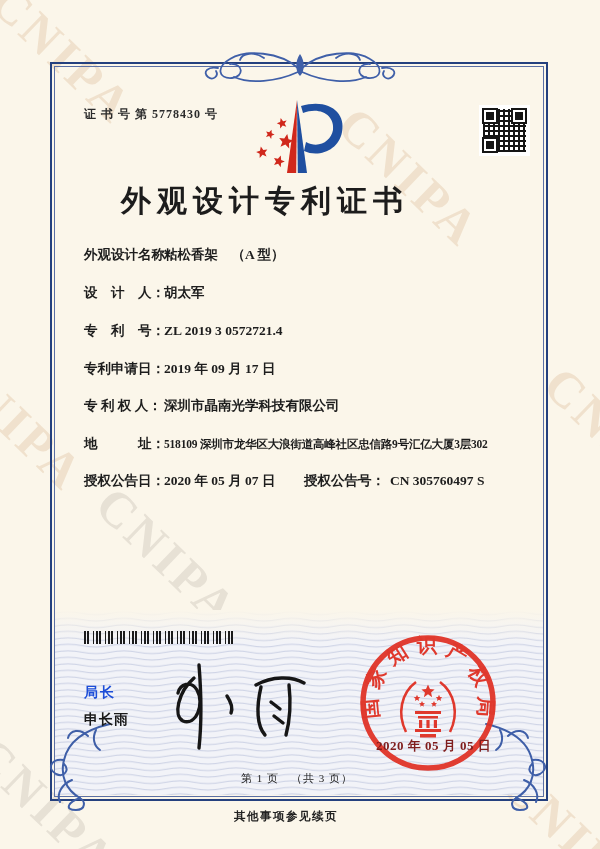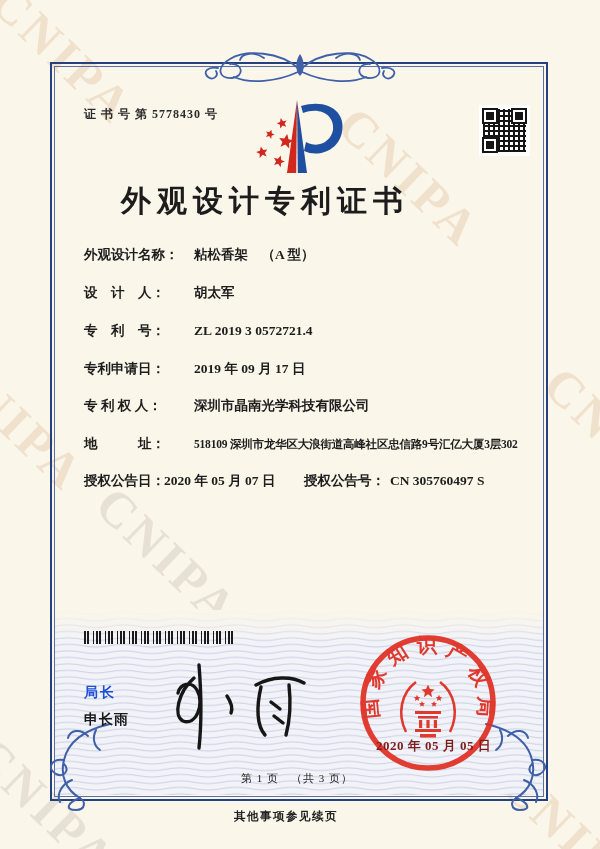--- a/index.html
+++ b/index.html
@@ -35,21 +35,21 @@
   }
   .title{
     position:absolute;left:50px;top:181px;width:430px;text-align:center;
     font-size:30px;font-weight:bold;letter-spacing:6px;color:#1c1c1c;z-index:4;
   }
   .row{
     position:absolute;left:84px;width:470px;height:18px;font-size:13.5px;
     font-weight:600;color:#1d1d1d;z-index:4;white-space:nowrap;
   }
   .row .lbl{display:inline-block;width:78px;}
-  .row .val{margin-left:2px;padding-left:30px;}
+  .row .val{margin-left:2px;}
   .val-addr{font-size:11.5px;letter-spacing:-0.2px;}
   .w140{display:inline-block;width:140px;margin-left:2px;}
   .lbl2{display:inline-block;width:78px;}
   .val2{margin-left:8px;}
   .paras{
     position:absolute;left:82px;top:492px;width:440px;z-index:4;
     font-size:11.5px;line-height:19px;color:#222;text-align:justify;
   }
   .paras p{margin:0;text-indent:2em;}
   .barcode{

